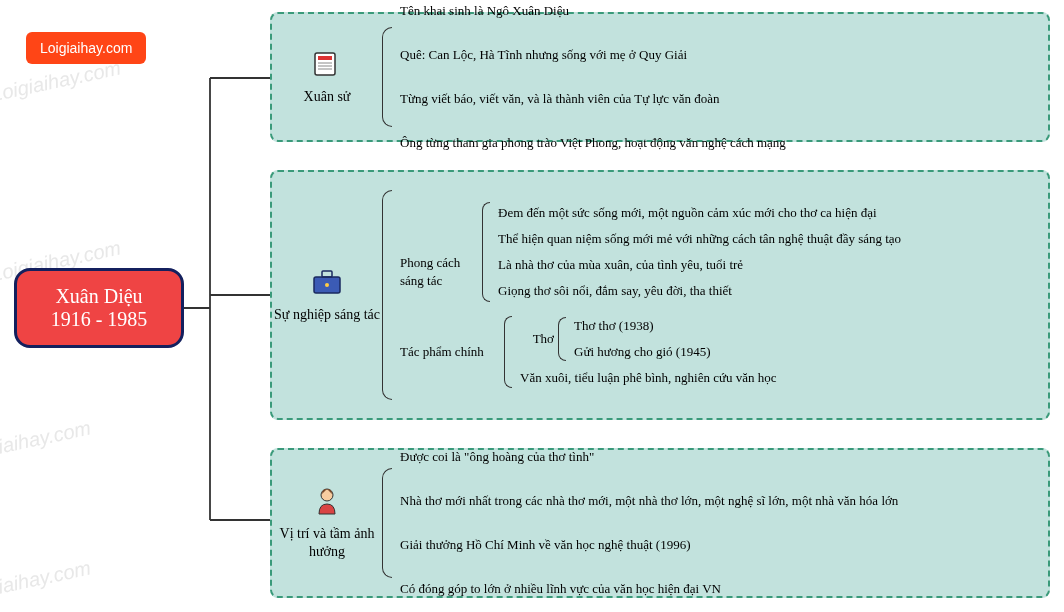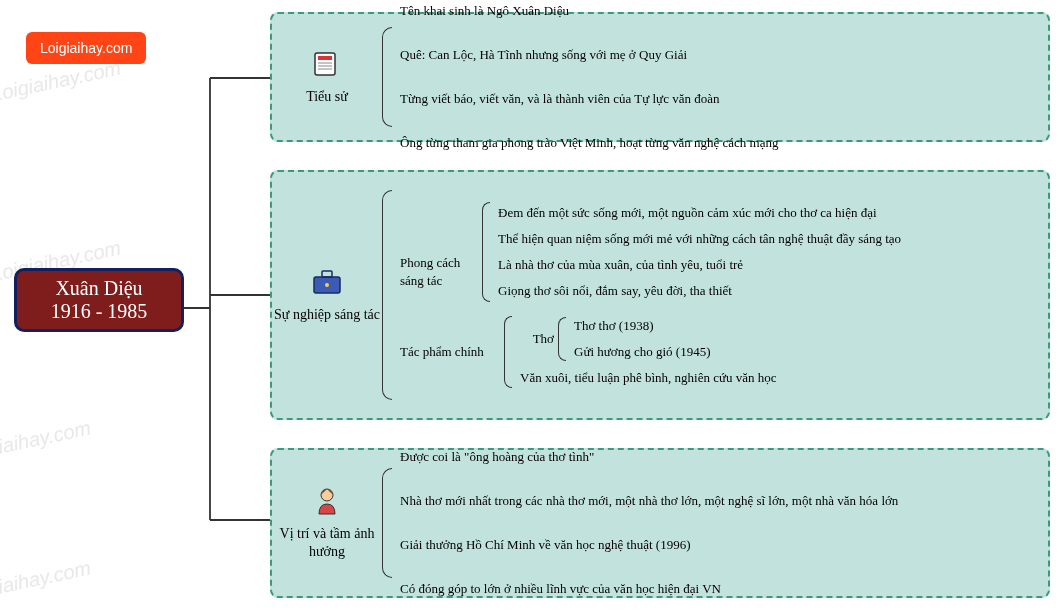--- a/index.html
+++ b/index.html
@@ -31,24 +31,24 @@
     font-size: 14px;
     padding: 8px 14px;
     border-radius: 6px;
     z-index: 2;
   }
   .root-node {
     position: absolute;
     left: 14px;
     top: 268px;
     width: 170px;
-    height: 64px;
-    background: #7f1d1d;
+    height: 80px;
+    background: #ef4444;
     border: 3px solid #14205e;
-    border-radius: 10px;
+    border-radius: 16px;
     color: #fff;
     font-size: 20px;
     display: flex;
     flex-direction: column;
     align-items: center;
     justify-content: center;
     z-index: 2;
   }
   .panel {
     position: absolute;
@@ -123,29 +123,29 @@
   <div class="section-head">
     <div class="icon">
       <svg width="30" height="30" viewBox="0 0 30 30">
           <rect x="3" y="4" width="20" height="22" rx="2" fill="#fff" stroke="#333" stroke-width="1.5"></rect>
           <rect x="6" y="7" width="14" height="4" fill="#d33"></rect>
           <line x1="6" y1="14" x2="20" y2="14" stroke="#888"></line>
           <line x1="6" y1="17" x2="20" y2="17" stroke="#888"></line>
           <line x1="6" y1="20" x2="20" y2="20" stroke="#888"></line>
         </svg>
     </div>
-    <div>Tiểu sử</div>
+    <div>Xuân sử</div>
   </div>
   <div class="content brace-row">
     <div class="brace" style="height:100px; width:10px;"></div>
     <div class="items">
       <div class="item">Tên khai sinh là Ngô Xuân Diệu</div>
       <div class="item">Quê: Can Lộc, Hà Tĩnh nhưng sống với mẹ ở Quy Giải</div>
       <div class="item">Từng viết báo, viết văn, và là thành viên của Tự lực văn đoàn</div>
-      <div class="item">Ông từng tham gia phong trào Việt Minh, hoạt từng văn nghệ cách mạng</div>
+      <div class="item">Ông từng tham gia phong trào Việt Phong, hoạt động văn nghệ cách mạng</div>
     </div>
   </div>
 </div>
 
 <div class="panel panel-mid">
   <div class="section-head">
     <div class="icon">
       <svg width="32" height="30" viewBox="0 0 32 30">
           <rect x="3" y="10" width="26" height="16" rx="2" fill="#3b5bb5" stroke="#1a2a60" stroke-width="1.5"></rect>
           <rect x="11" y="4" width="10" height="6" rx="1" fill="none" stroke="#1a2a60" stroke-width="1.5"></rect>

